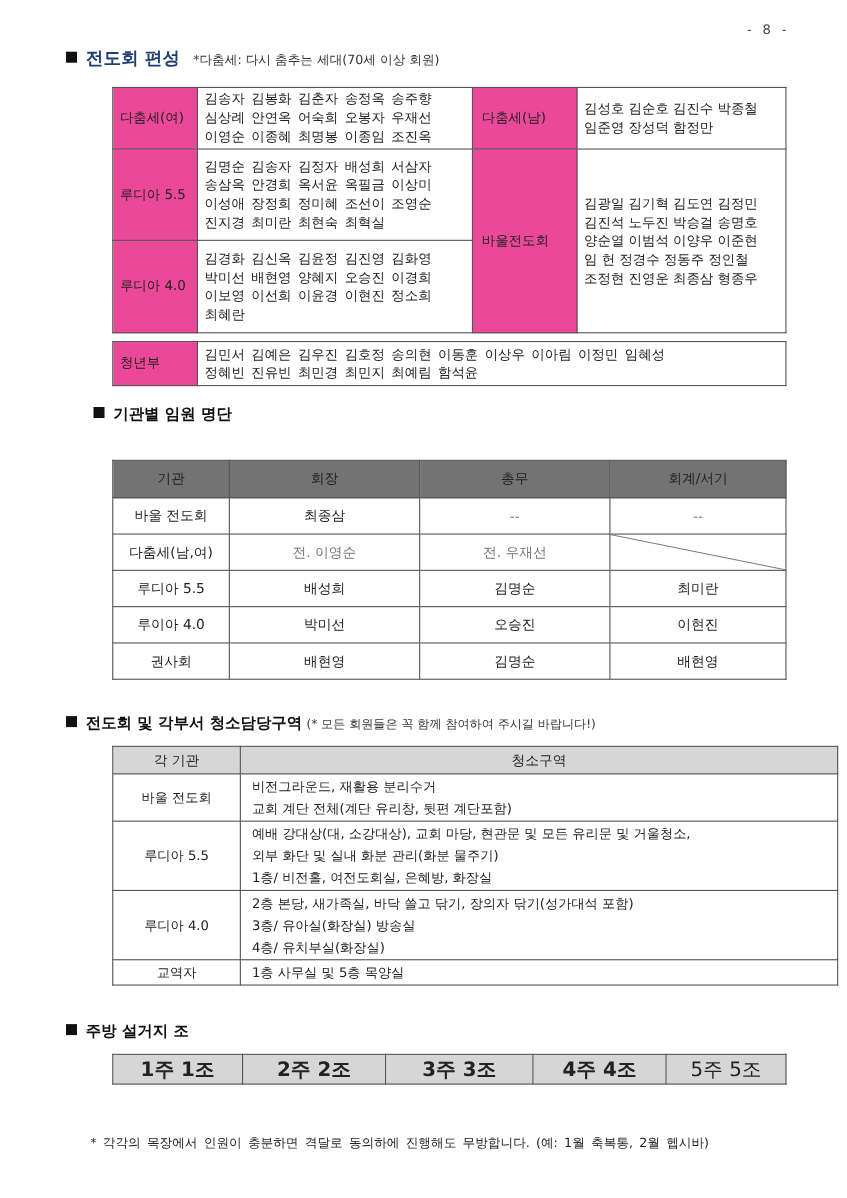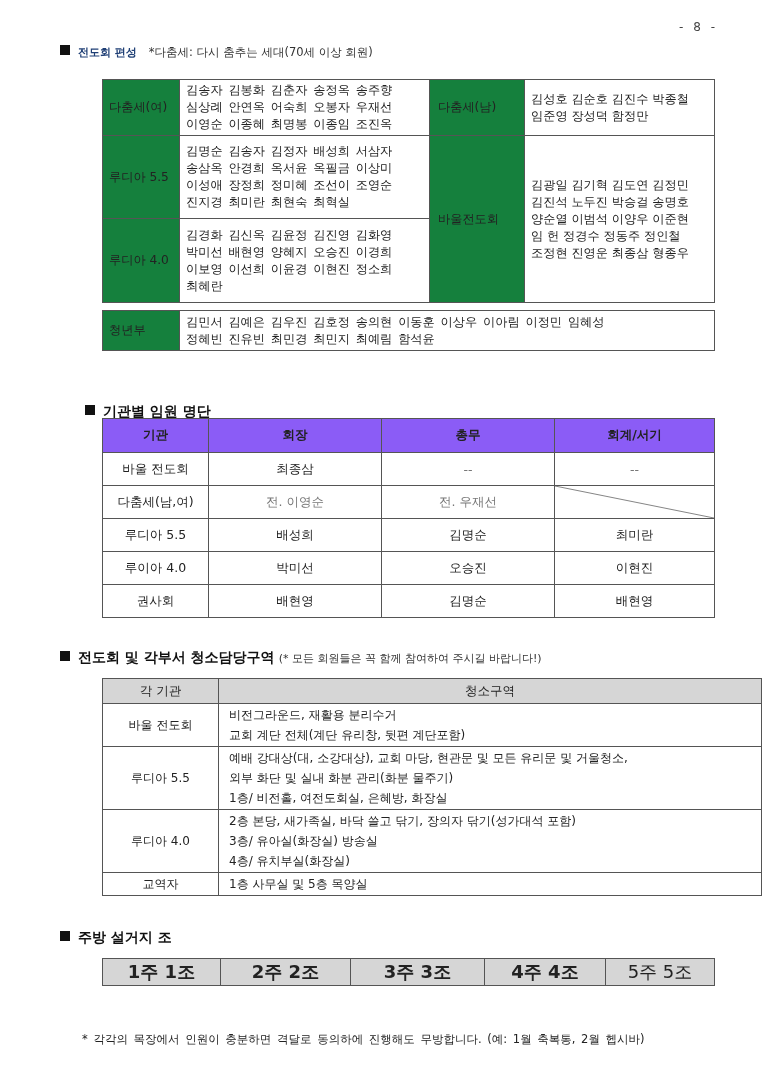--- a/index.html
+++ b/index.html
@@ -4,27 +4,27 @@
 <style>
   html, body { margin: 0; padding: 0; background: #ffffff; }
   body {
     width: 770px; height: 1089px; position: relative; overflow: hidden;
     font-family: "DejaVu Sans", "Liberation Sans", sans-serif;
     color: #222; font-size: 12px;
   }
   .page-num { position: absolute; top: 20px; right: 52px; font-size: 12px; color: #444; letter-spacing: 3px; }
   .sec-title { position: absolute; left: 60px; font-weight: bold; font-size: 14px; color: #111; white-space: nowrap; }
   .sec-title .sq { display: inline-block; width: 10px; height: 10px; background: #111; margin-right: 8px; vertical-align: 1px; }
-  .sec-title .blue { color: #1f3f75; font-size: 11px; }
+  .sec-title .blue { color: #1f3f75; font-size: 16px; }
   .sec-title .note { font-weight: normal; font-size: 11.5px; color: #333; margin-left: 12px; }
   .sec-title .note2 { font-weight: normal; font-size: 11px; color: #333; margin-left: 4px; }
   table { border-collapse: collapse; position: absolute; }
   td, th { border: 1px solid #555; font-weight: normal; }
-  .gray { background: #15803d; }
-  .hdr th { background: #8b5cf6; font-weight: bold; font-size: 12.5px; }
+  .gray { background: #ec4899; }
+  .hdr th { background: #737373; font-weight: normal; font-size: 12.5px; }
 
   
   #t1 { left: 102px; top: 79px; width: 613px; }
   #t1 td { font-size: 12.2px; line-height: 17px; padding: 2px 6px; vertical-align: middle; }
   #t1 .lbl { width: 64px; text-align: left; padding-left: 6px; }
   #t1 .names { width: 237px; word-spacing: 2px; }
   #t1 .lbl2 { width: 80px; padding-left: 8px; }
   #t2y { left: 102px; top: 310px; width: 613px; }
   #t2y td { font-size: 12.2px; line-height: 17px; padding: 2px 6px; }
 
@@ -109,21 +109,21 @@
       <tr style="height:40px;">
     <td class="gray" style="width:64px;">청년부</td>
     <td>
       <div style="word-spacing:2px;">김민서 김예은 김우진 김호정 송의현 이동훈 이상우 이아림 이정민 임혜성</div>
       <div style="word-spacing:2px;">정혜빈 진유빈 최민경 최민지 최예림 함석윤</div>
     </td>
   </tr>
 </tbody>
   </table>
 
-<div class="sec-title" style="top:403px;padding-left:25px;">
+<div class="sec-title" style="top:368px;padding-left:25px;">
   <span class="sq"></span><span>기관별 임원 명단</span>
 </div>
 
 <table id="t3">
   <tbody>
       <tr class="hdr">
     <th style="width:103px;">기관</th>
     <th style="width:170px;">회장</th>
     <th style="width:170px;">총무</th>
     <th>회계/서기</th>

